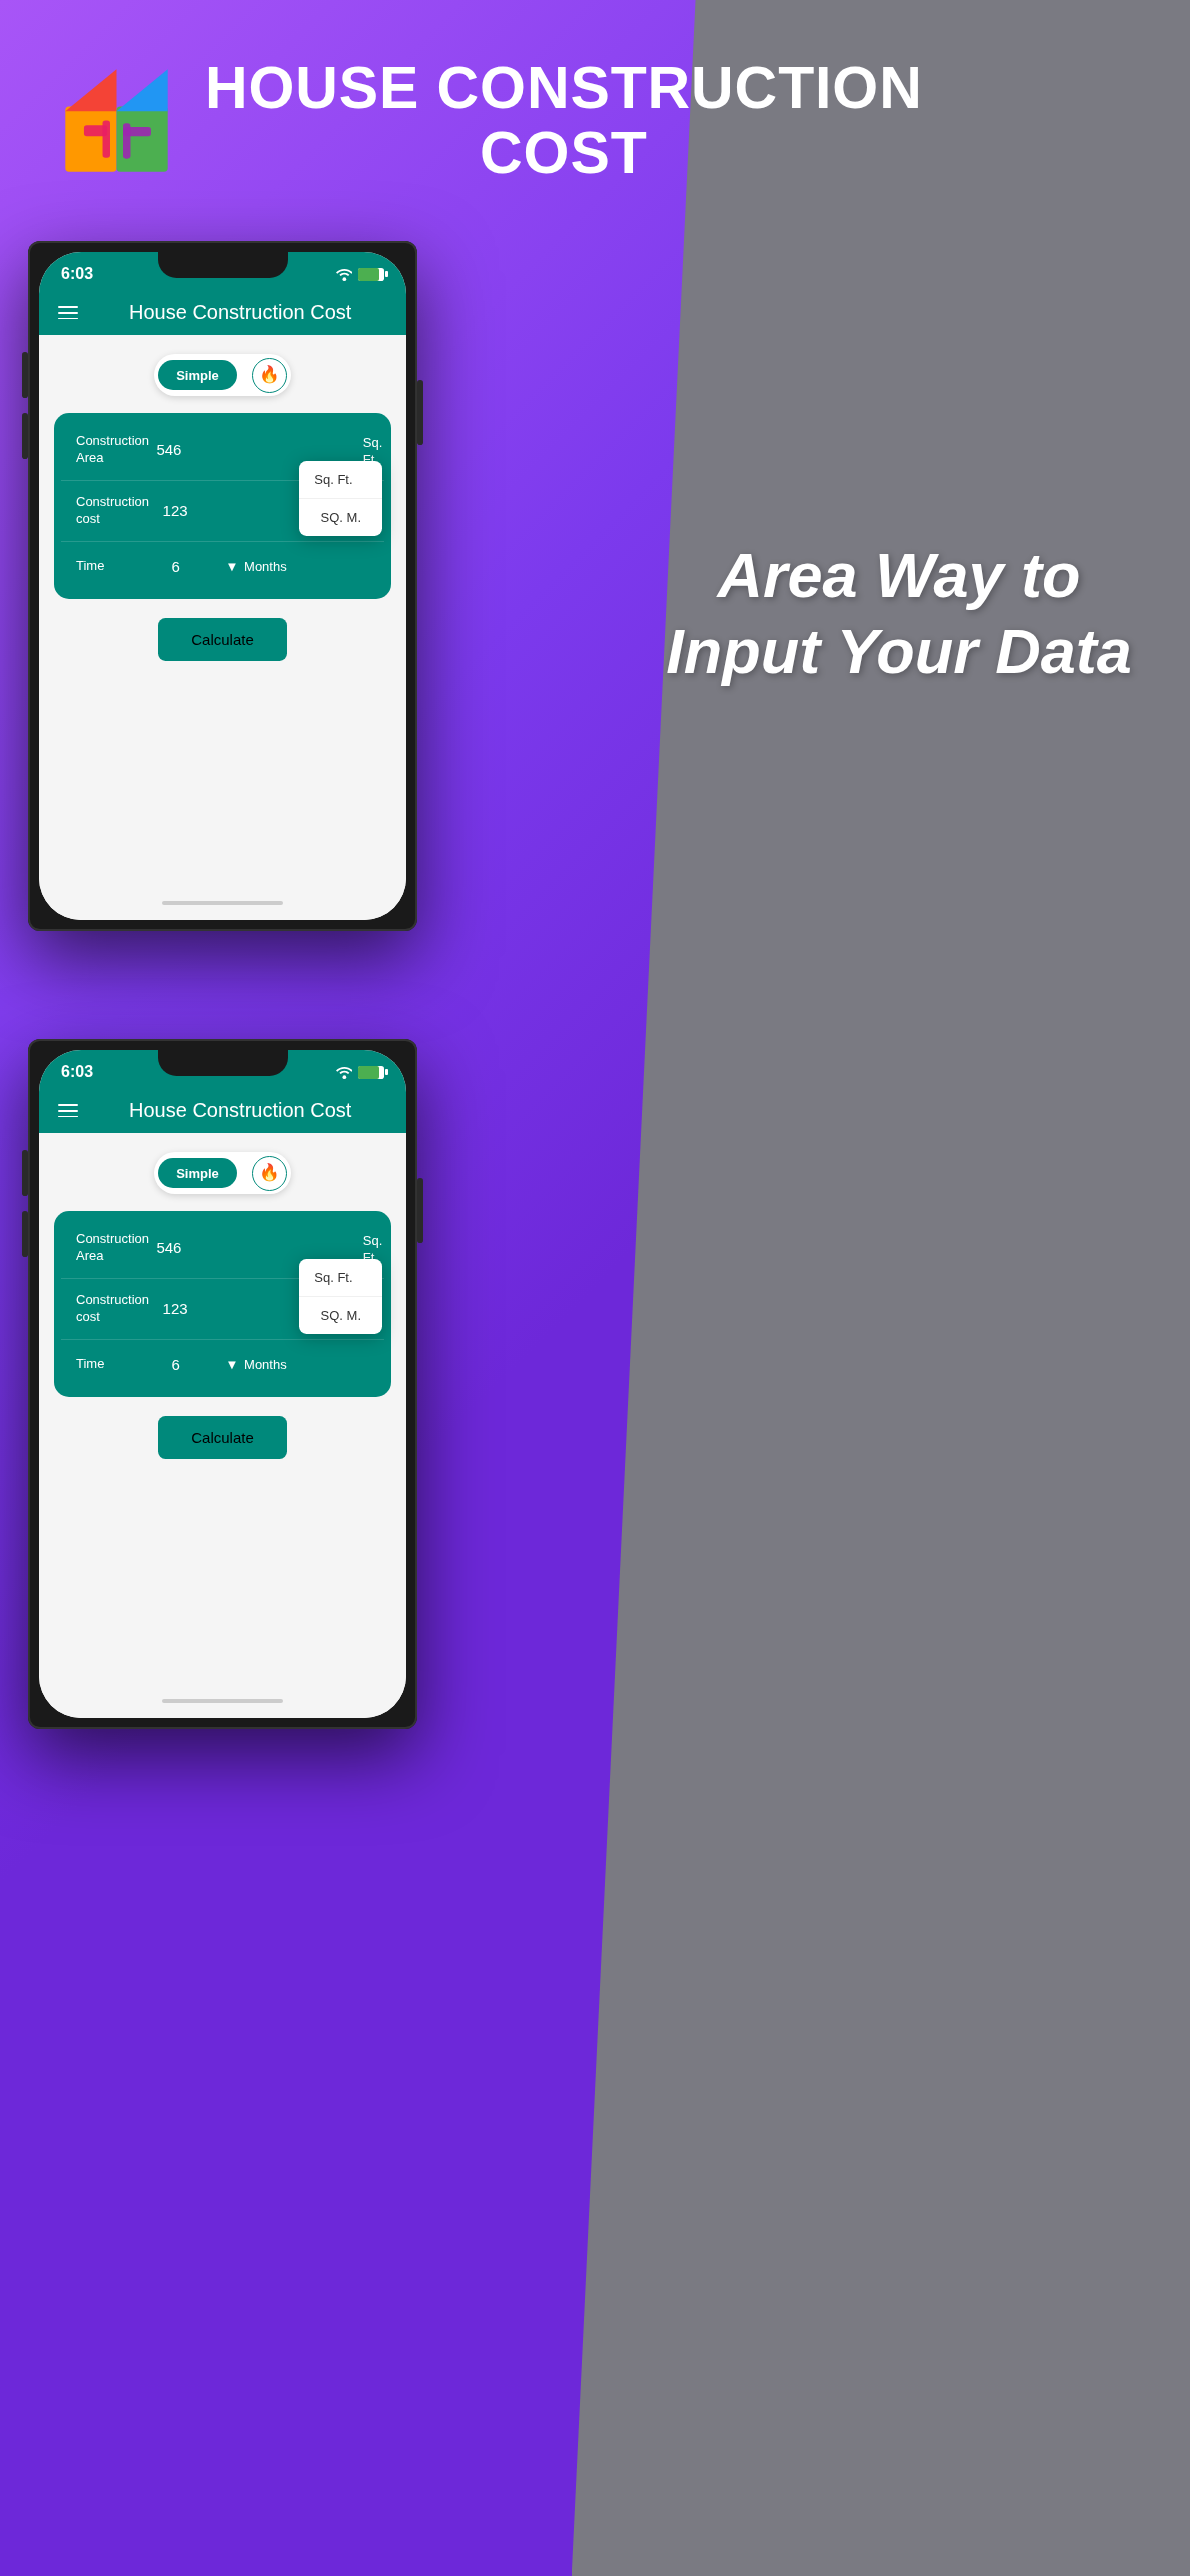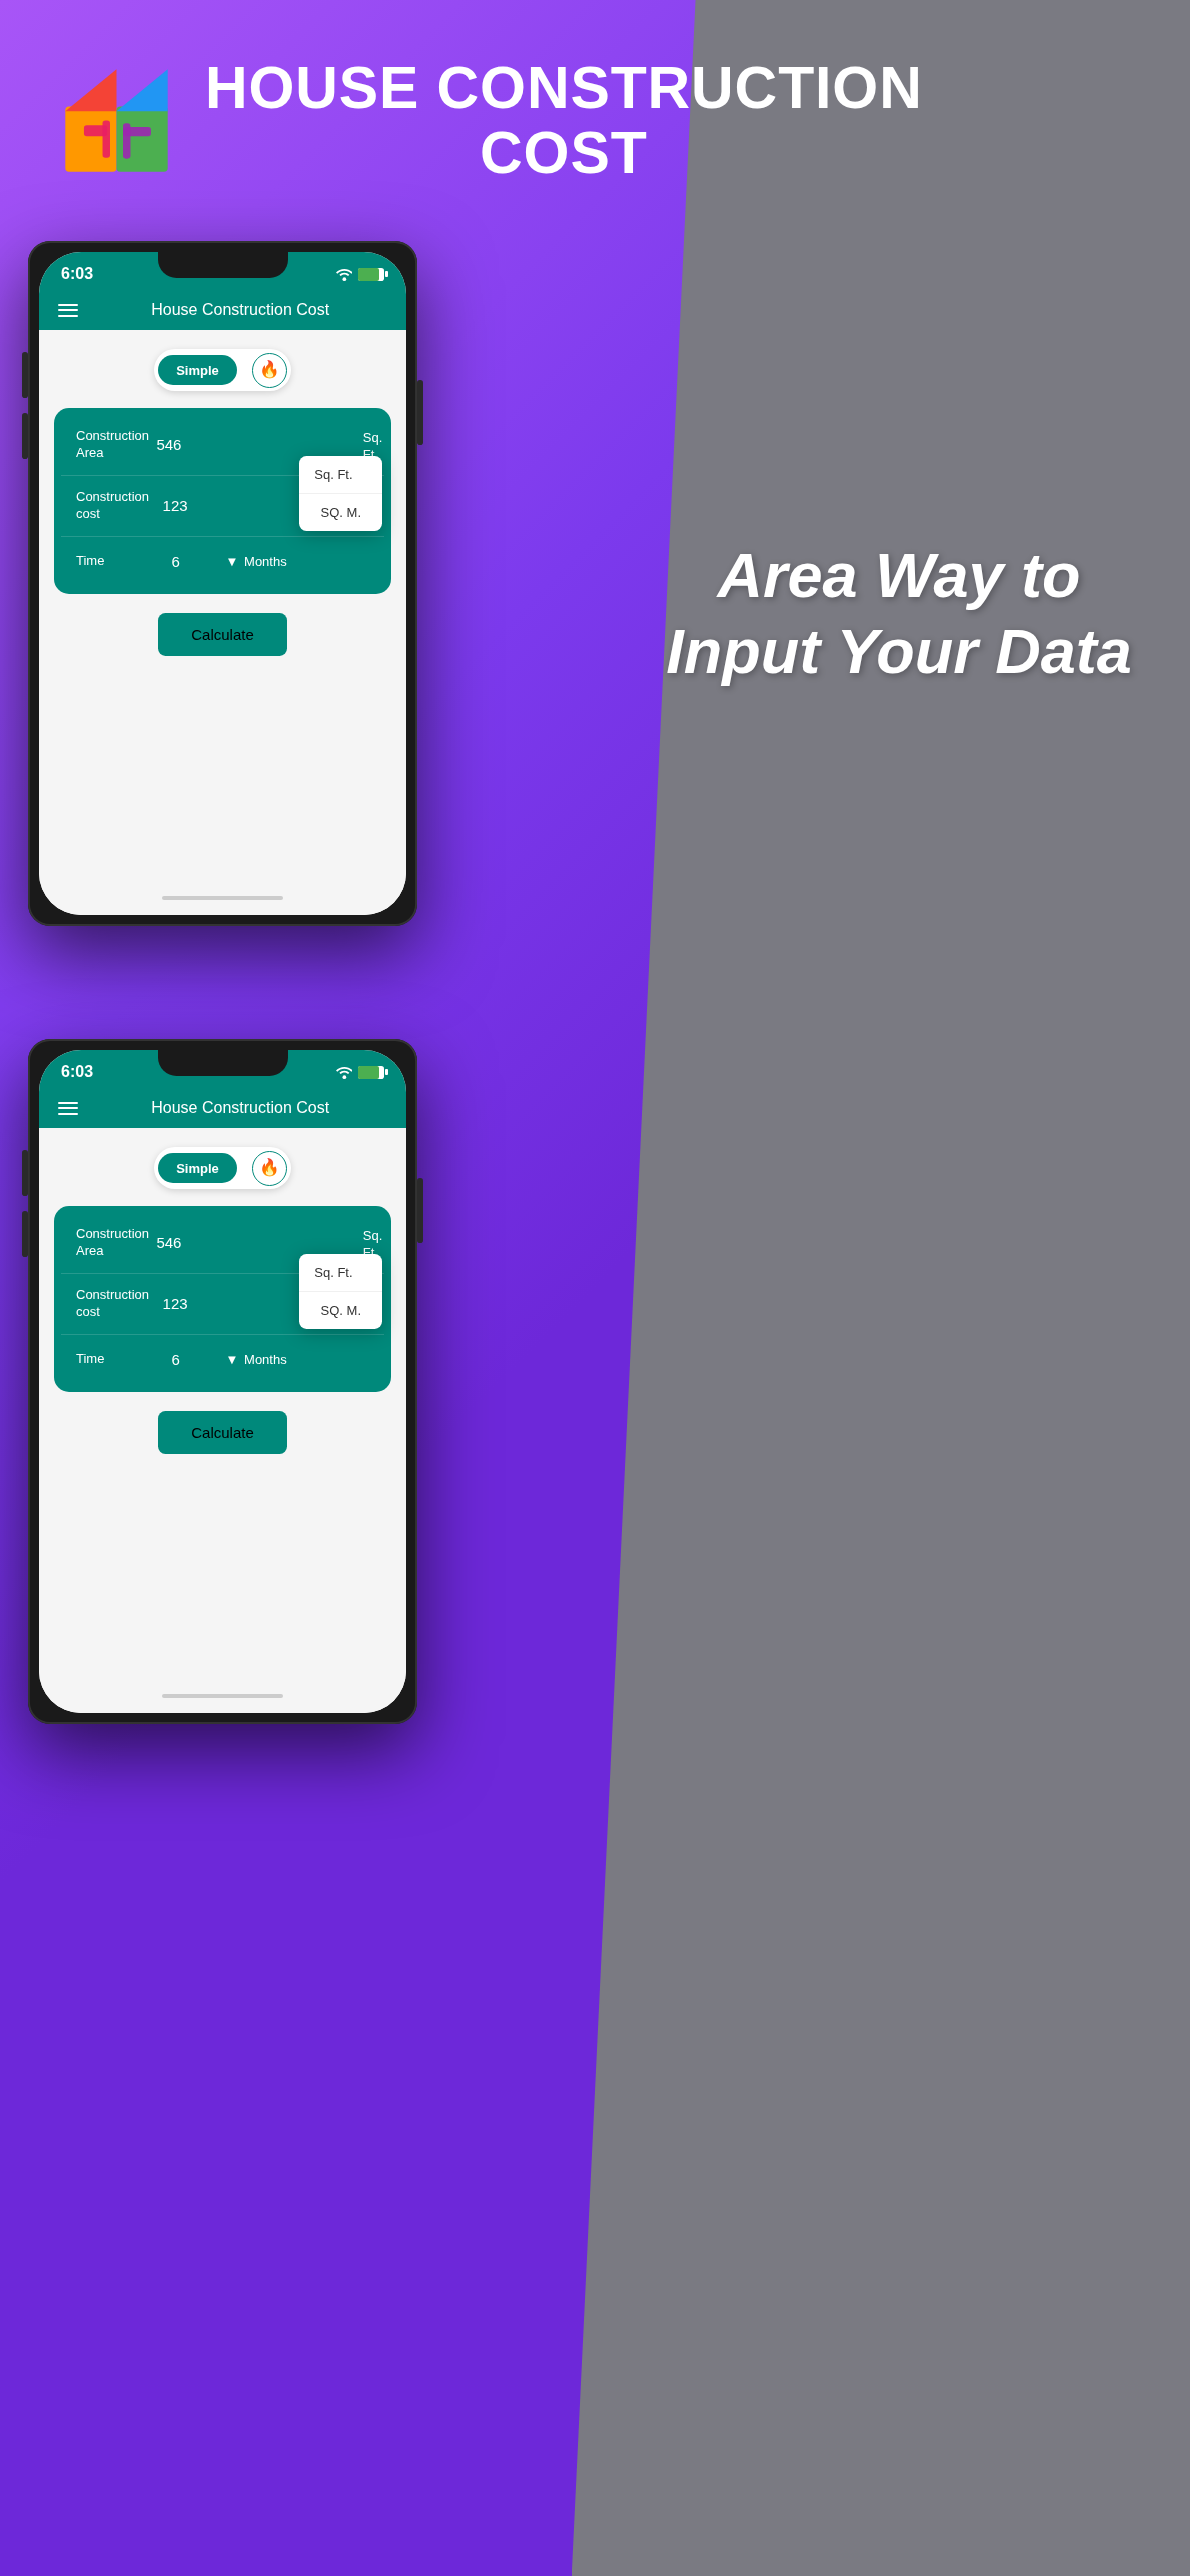--- a/index.html
+++ b/index.html
@@ -72,21 +72,21 @@
     }
 
     .phone-container-2 {
       top: 1039px;
       left: 28px;
       width: 389px;
     }
 
     .phone-frame {
       background: #1a1a1a;
-      border-radius: 22px;
+      border-radius: 12px;
       padding: 11px;
       box-shadow: 0 28px 74px rgba(0,0,0,0.6), inset 0 0 0 1.9px #333;
       position: relative;
     }
 
     .phone-side-button {
       position: absolute;
       background: #2a2a2a;
       border-radius: 2.8px;
     }
@@ -202,21 +202,21 @@
     .menu-icon span {
       display: block;
       width: 20.4px;
       height: 1.9px;
       background: white;
       border-radius: 1.9px;
     }
 
     .app-header-title {
       color: white;
-      font-size: 16px;
+      font-size: 20px;
       font-weight: 500;
       flex: 1;
       text-align: center;
     }
 
     
     .app-content {
       background: #f5f5f5;
       padding: 18.5px 15px;
       min-height: 556px;

